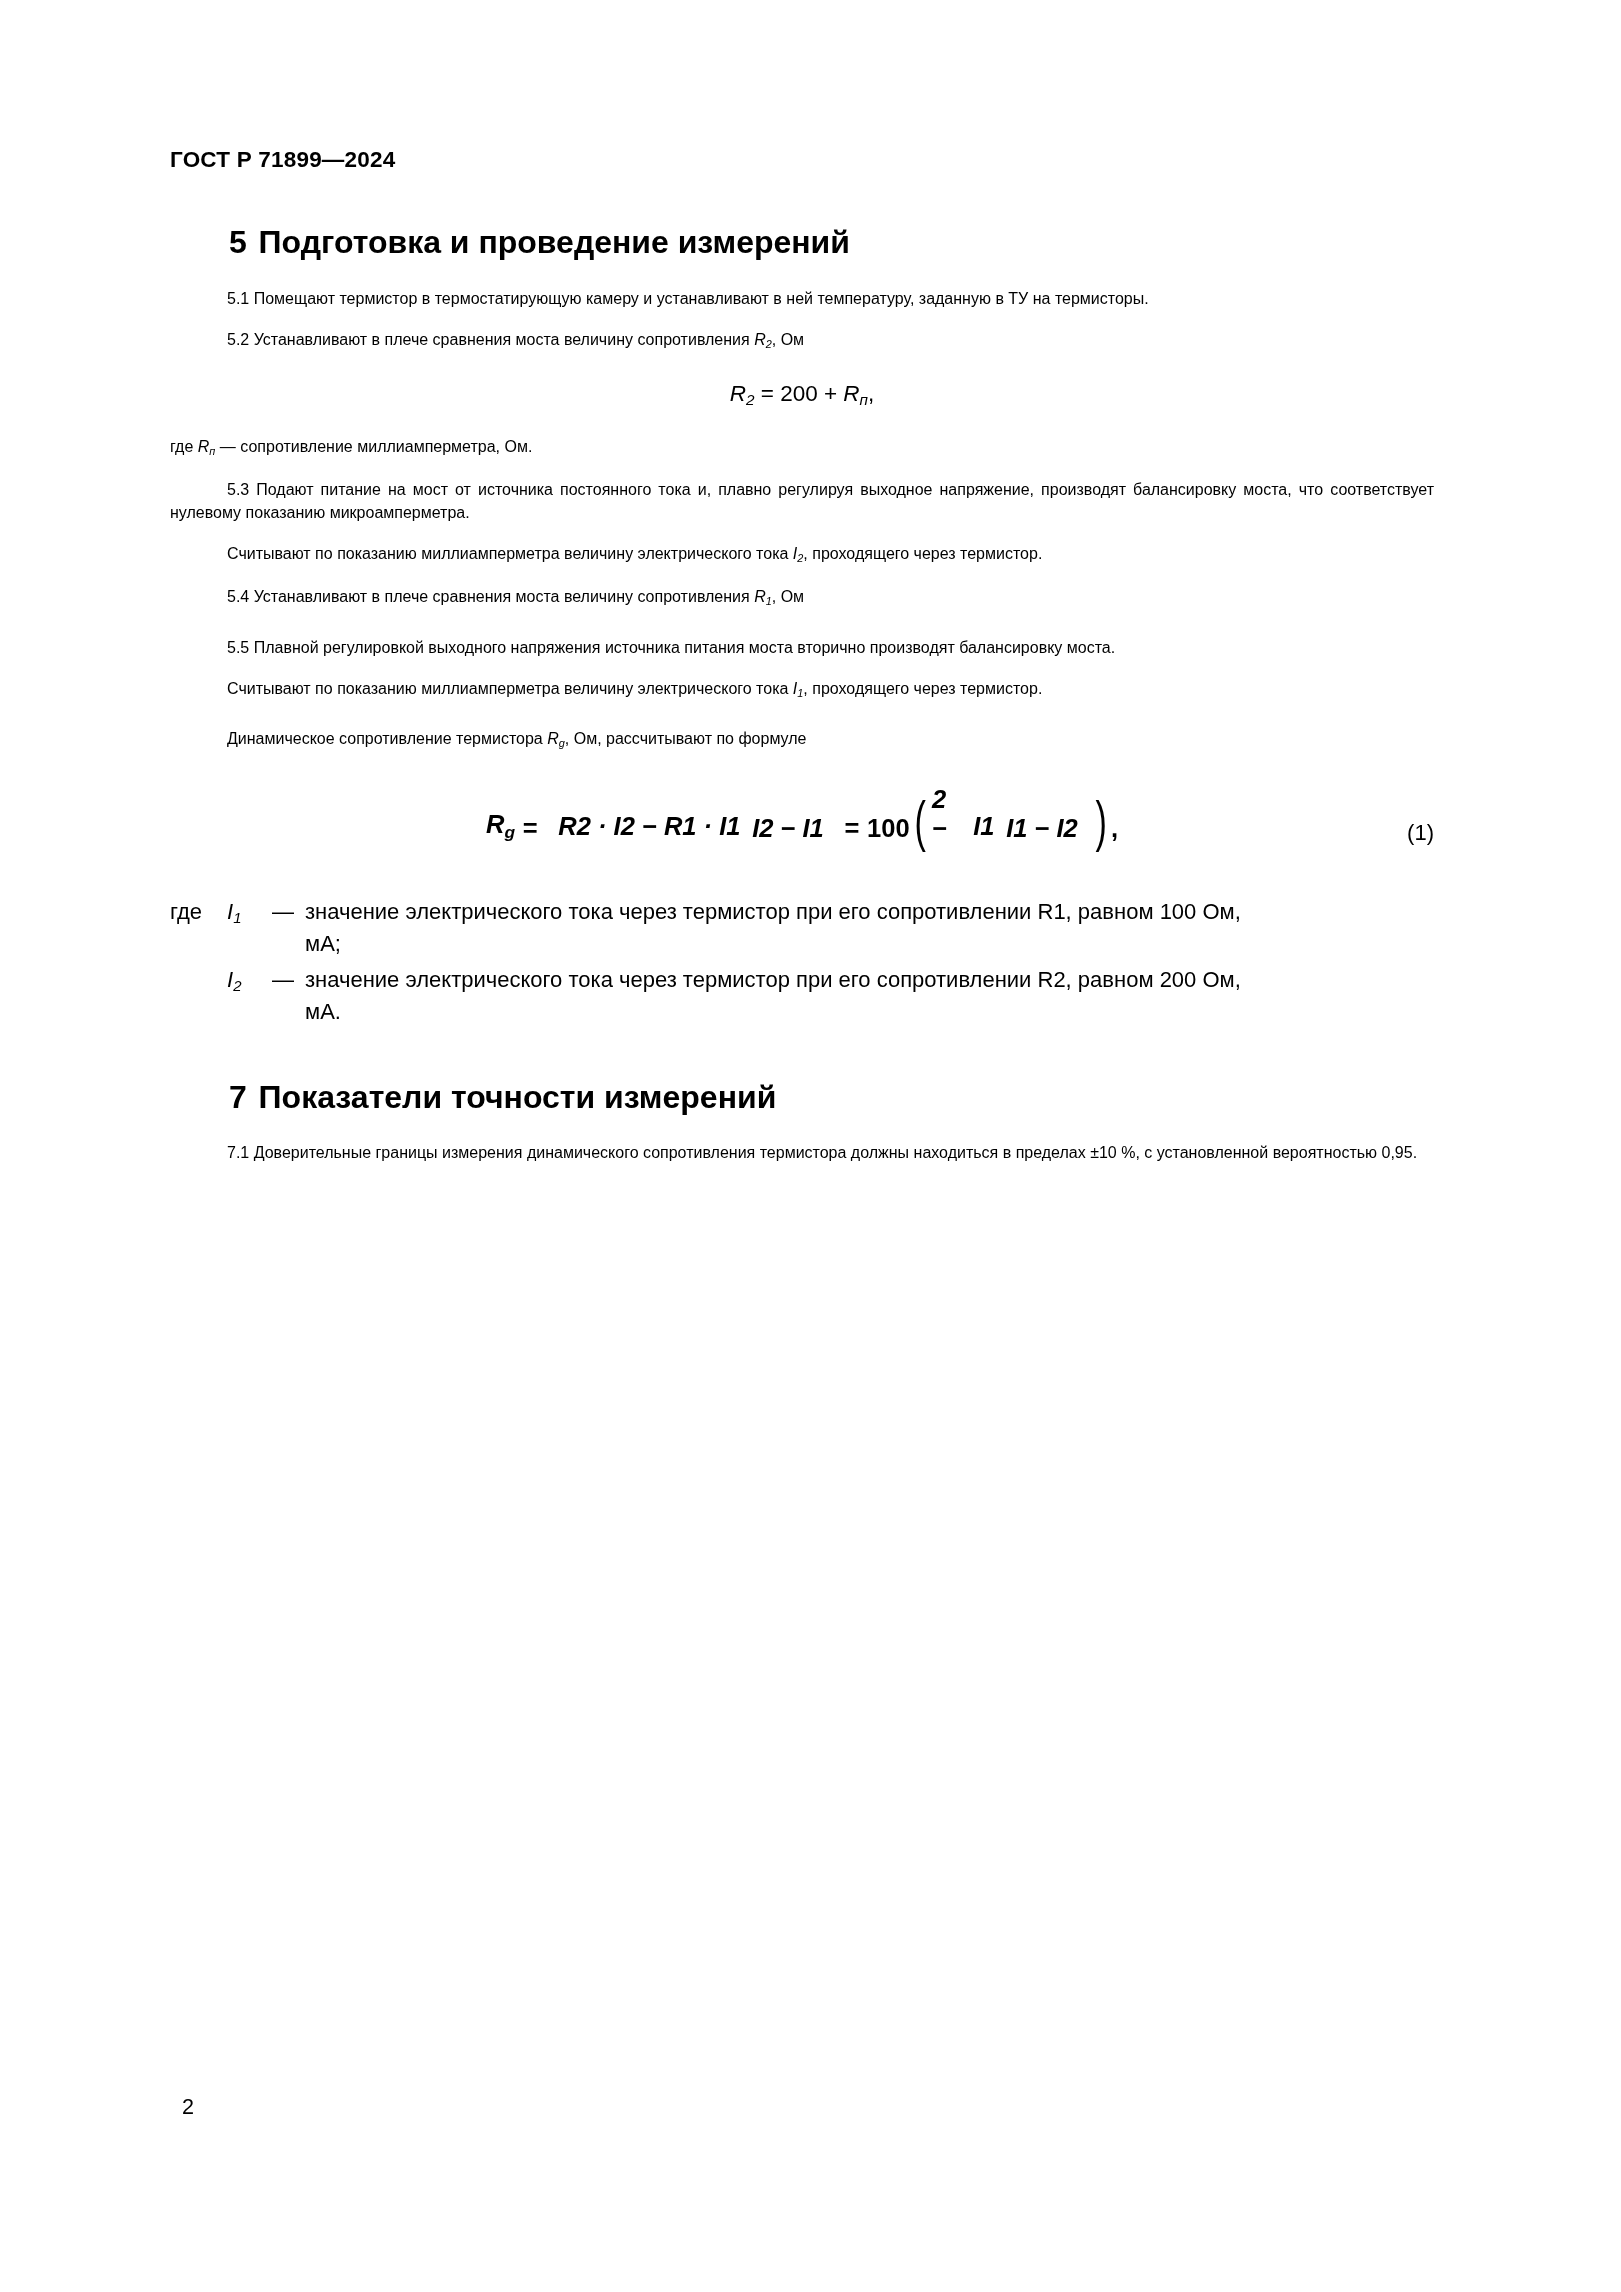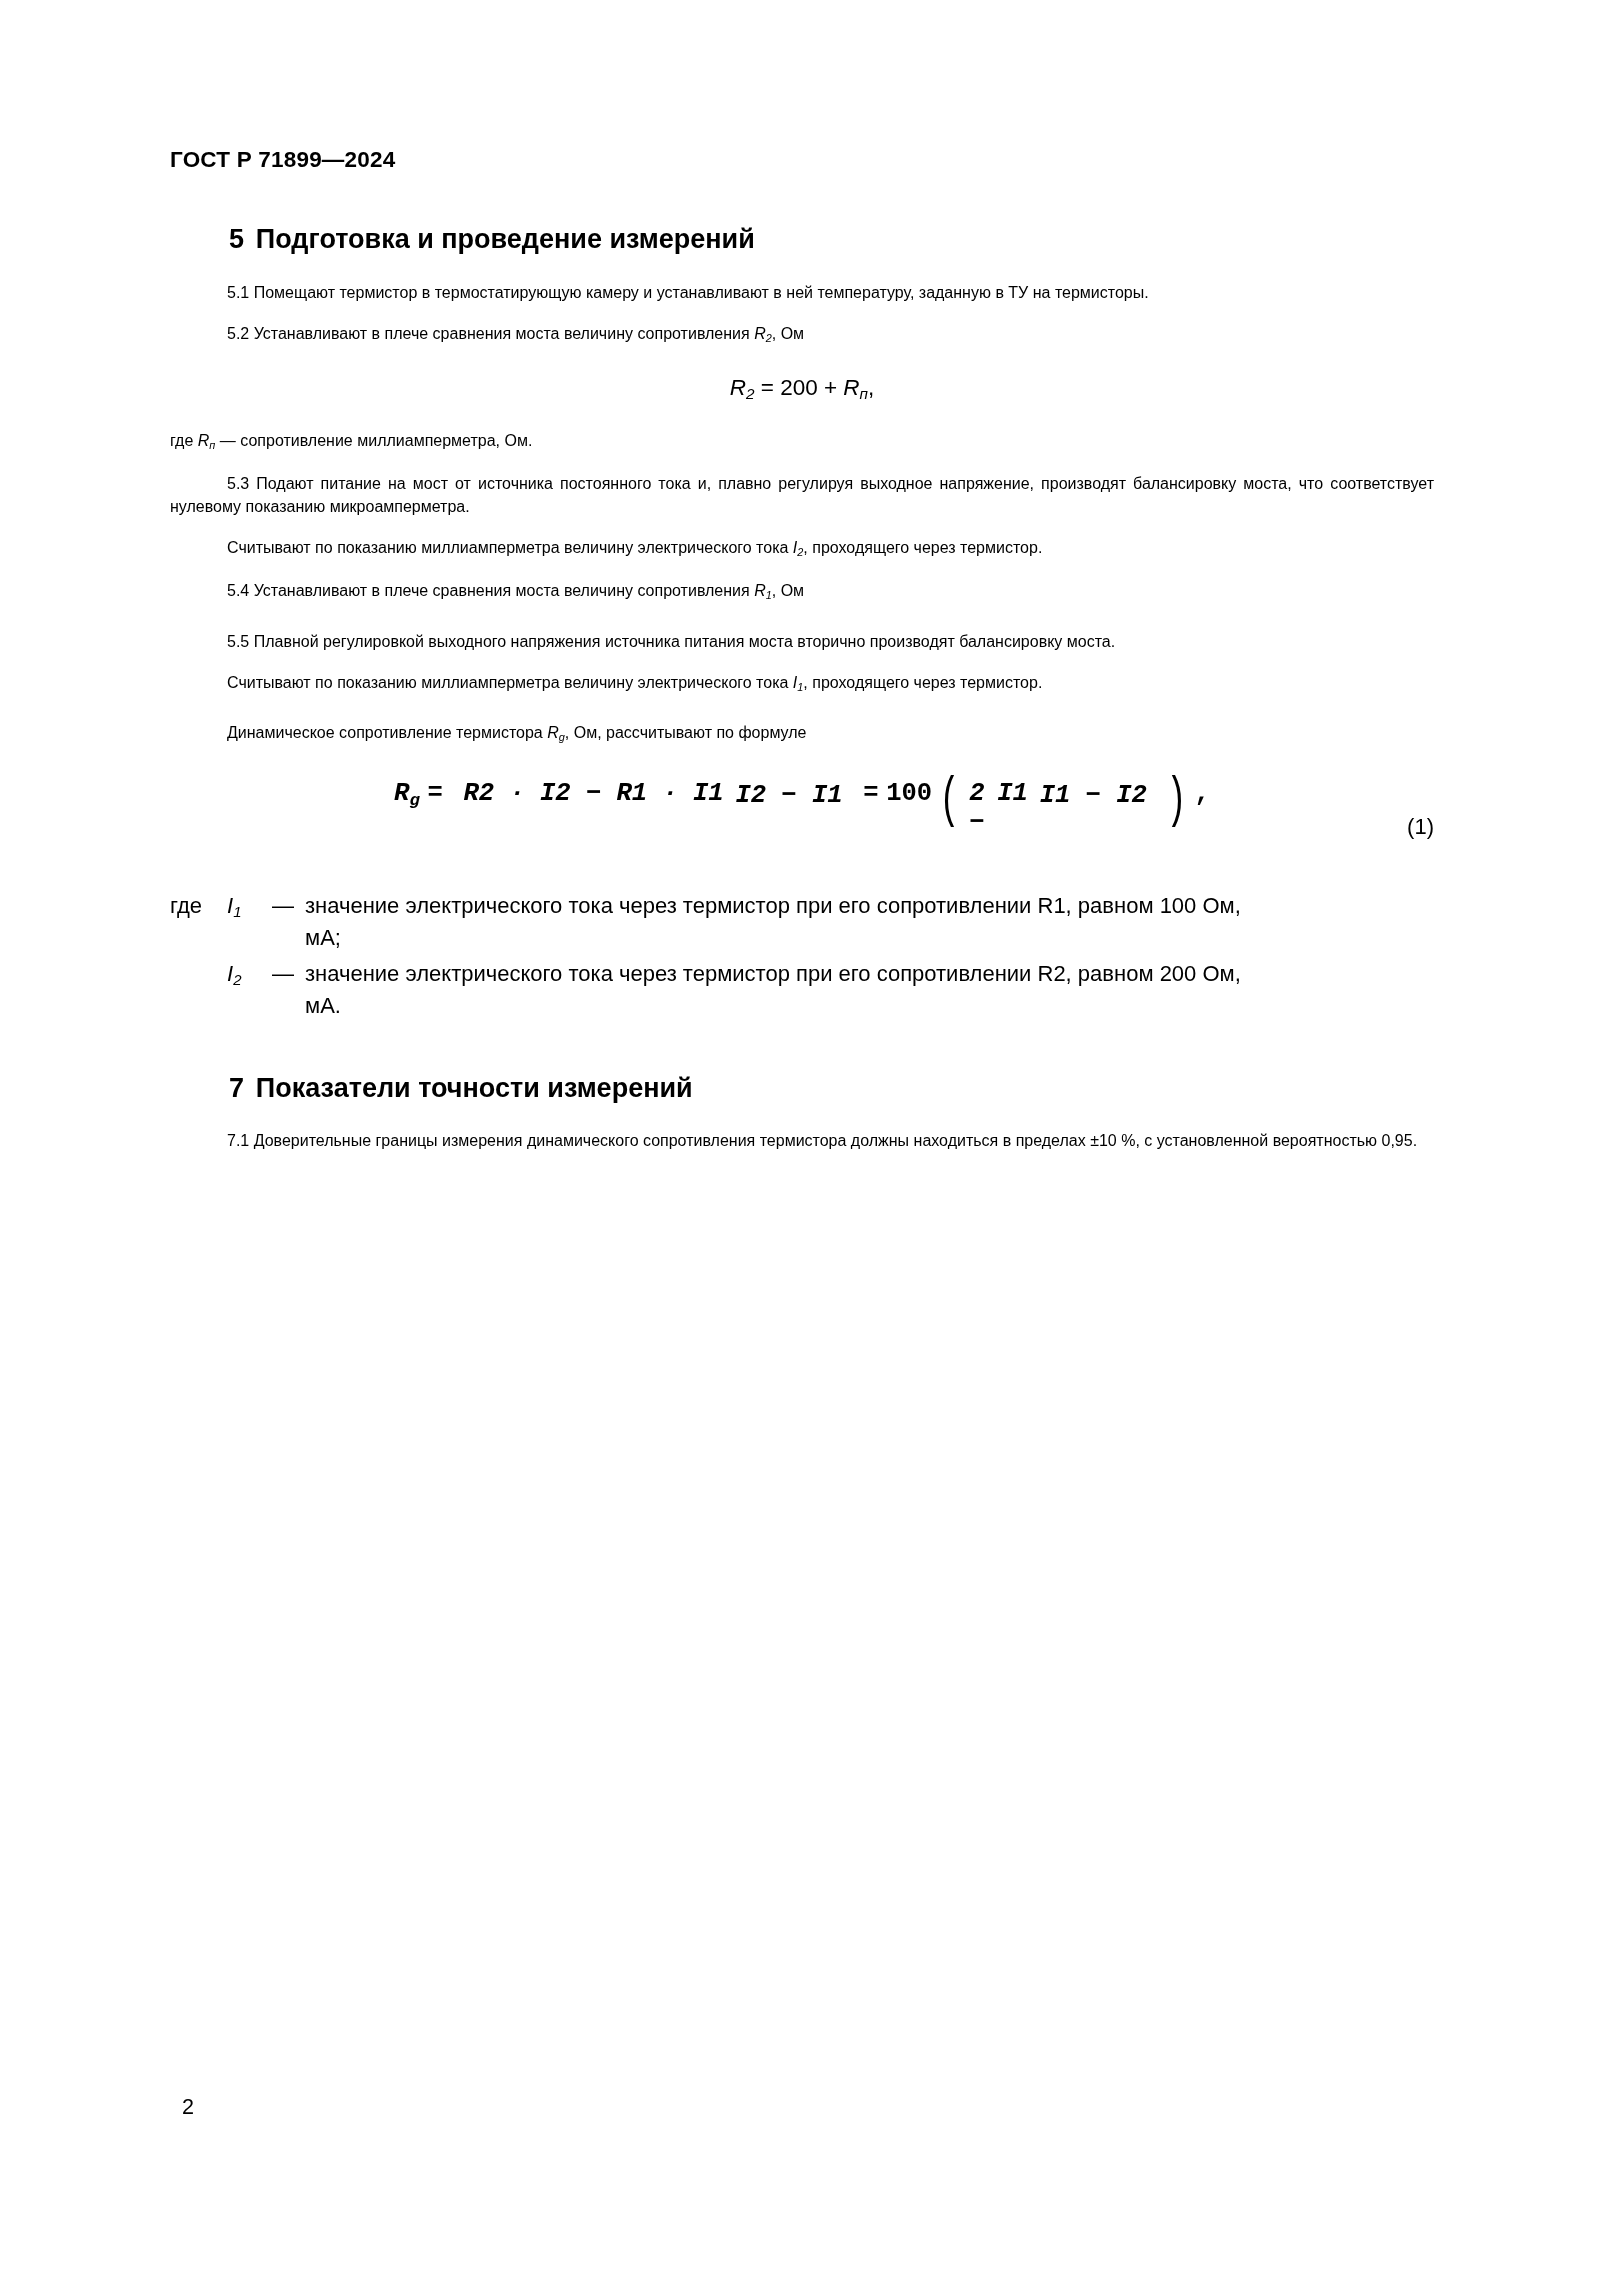--- a/index.html
+++ b/index.html
@@ -25,21 +25,21 @@
     top: 0;
     width: 1264px;
   }
   .doc-header {
     margin-top: 147px;
     font-size: 22.5px;
     font-weight: bold;
     letter-spacing: 0.2px;
   }
   .section-title {
-    font-size: 27px;
+    font-size: 32px;
     font-weight: bold;
     margin-top: 51px;
     margin-left: 59px;
   }
   .section-title .num {
     margin-right: 11.8px;
   }
   p {
     margin: 0;
     font-size: 16px;
@@ -78,25 +78,24 @@
     margin-top: 33px;
     margin-bottom: 19.6px;
     height: 90px;
   }
   .bigformula {
     position: absolute;
     left: 50%;
     transform: translateX(-50%);
     top: 0;
     display: flex;
-    align-items: flex-start;
+    align-items: flex-end;
     font-size: 25.5px;
     font-weight: bold;
     font-style: italic;
-    font-family: Liberation Mono, monospace;
   }
   .frac {
     display: inline-flex;
     flex-direction: row;
     align-items: center;
     margin: 0 6.9px;
     vertical-align: middle;
   }
   .frac .top {
     padding: 0 5.9px 2px 5.9px;

